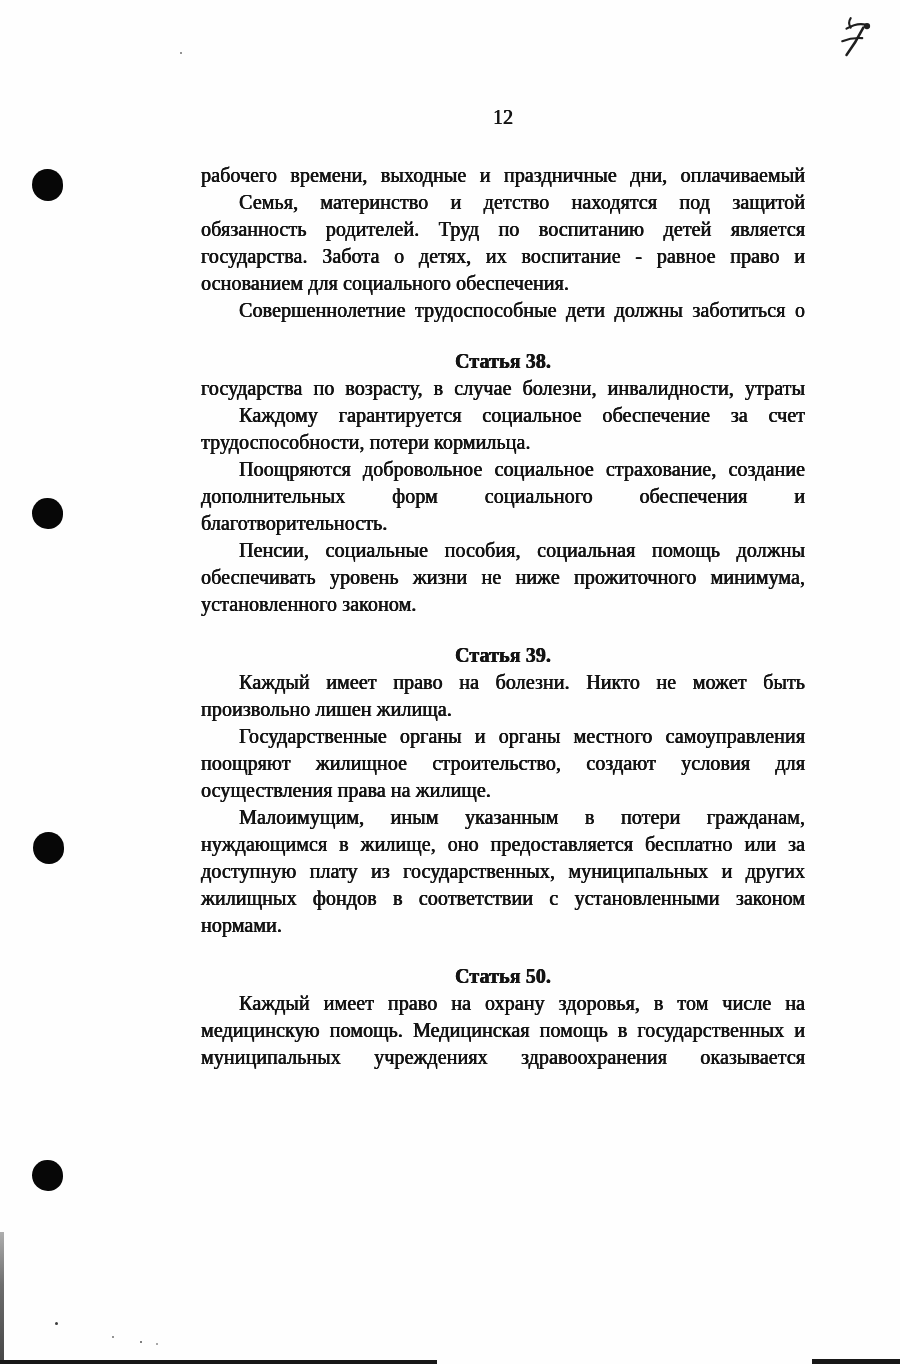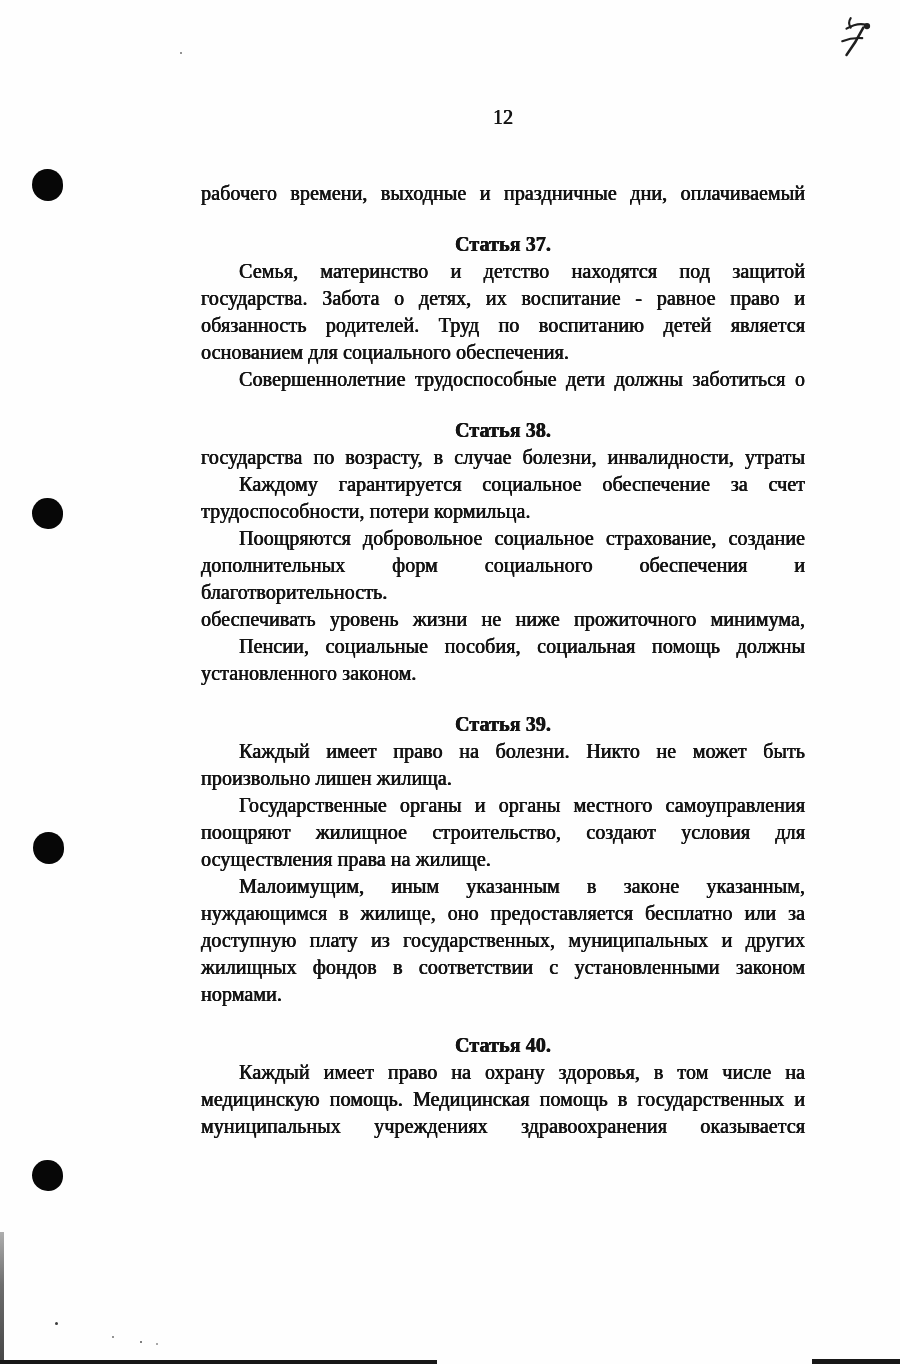--- a/index.html
+++ b/index.html
@@ -26,21 +26,21 @@
     margin-top: 104px;
     text-align: center;
     font-size: 20px;
     line-height: 27px;
   }
   #doc-body .para {
     font-size: 20px;
     line-height: 27px;
     margin: 0;
   }
-  #doc-body > .para:first-child { margin-top: 49px; }
+  #doc-body > .para:first-child { margin-top: 31px; }
   #doc-body .heading {
     font-size: 20px;
     line-height: 27px;
     font-weight: 700;
     text-align: center;
     margin-top: 24px;
   }
   .line {
     text-align: justify;
     text-align-last: justify;
@@ -114,64 +114,63 @@
   <div class="dot dot2"></div>
   <div class="dot dot3"></div>
   <div class="dot dot4"></div>
 
   <div class="textblock">
     <div class="page-number">12</div>
     <div id="doc-body">
         <div class="para">
           <div class="line">рабочего времени, выходные и праздничные дни, оплачиваемый</div>
         </div>
-        <div class="heading">Статья 37.</div>
         <div class="para">
           <div class="line first">Семья, материнство и детство находятся под защитой</div>
+          <div class="line">обязанность родителей. Труд по воспитанию детей является</div>
           <div class="line">государства. Забота о детях, их воспитание - равное право и</div>
-          <div class="line">обязанность родителей. Труд по воспитанию детей является</div>
           <div class="line last">основанием для социального обеспечения.</div>
         </div>
         <div class="para">
           <div class="line first">Совершеннолетние трудоспособные дети должны заботиться о</div>
         </div>
         <div class="heading">Статья 38.</div>
         <div class="para">
           <div class="line">государства по возрасту, в случае болезни, инвалидности, утраты</div>
           <div class="line first">Каждому гарантируется социальное обеспечение за счет</div>
           <div class="line last">трудоспособности, потери кормильца.</div>
         </div>
         <div class="para">
           <div class="line first">Поощряются добровольное социальное страхование, создание</div>
           <div class="line">дополнительных форм социального обеспечения и</div>
           <div class="line last">благотворительность.</div>
         </div>
         <div class="para">
+          <div class="line first">Пенсии, социальные пособия, социальная помощь должны</div>
           <div class="line">обеспечивать уровень жизни не ниже прожиточного минимума,</div>
-          <div class="line first">Пенсии, социальные пособия, социальная помощь должны</div>
           <div class="line last">установленного законом.</div>
         </div>
         <div class="heading">Статья 39.</div>
         <div class="para">
           <div class="line first">Каждый имеет право на болезни. Никто не может быть</div>
           <div class="line last">произвольно лишен жилища.</div>
         </div>
         <div class="para">
           <div class="line first">Государственные органы и органы местного самоуправления</div>
           <div class="line">поощряют жилищное строительство, создают условия для</div>
           <div class="line last">осуществления права на жилище.</div>
         </div>
         <div class="para">
-          <div class="line first">Малоимущим, иным указанным в законе указанным,</div>
+          <div class="line first">Малоимущим, иным указанным в потери гражданам,</div>
           <div class="line">нуждающимся в жилище, оно предоставляется бесплатно или за</div>
           <div class="line">доступную плату из государственных, муниципальных и других</div>
           <div class="line">жилищных фондов в соответствии с установленными законом</div>
           <div class="line last">нормами.</div>
         </div>
-        <div class="heading">Статья 40.</div>
+        <div class="heading">Статья 50.</div>
         <div class="para">
           <div class="line first">Каждый имеет право на охрану здоровья, в том числе на</div>
           <div class="line">медицинскую помощь. Медицинская помощь в государственных и</div>
           <div class="line">муниципальных учреждениях здравоохранения оказывается</div>
         </div>
       </div>
   </div>
 
   <div class="edge-left"></div>
   <div class="edge-bottom-left"></div>

